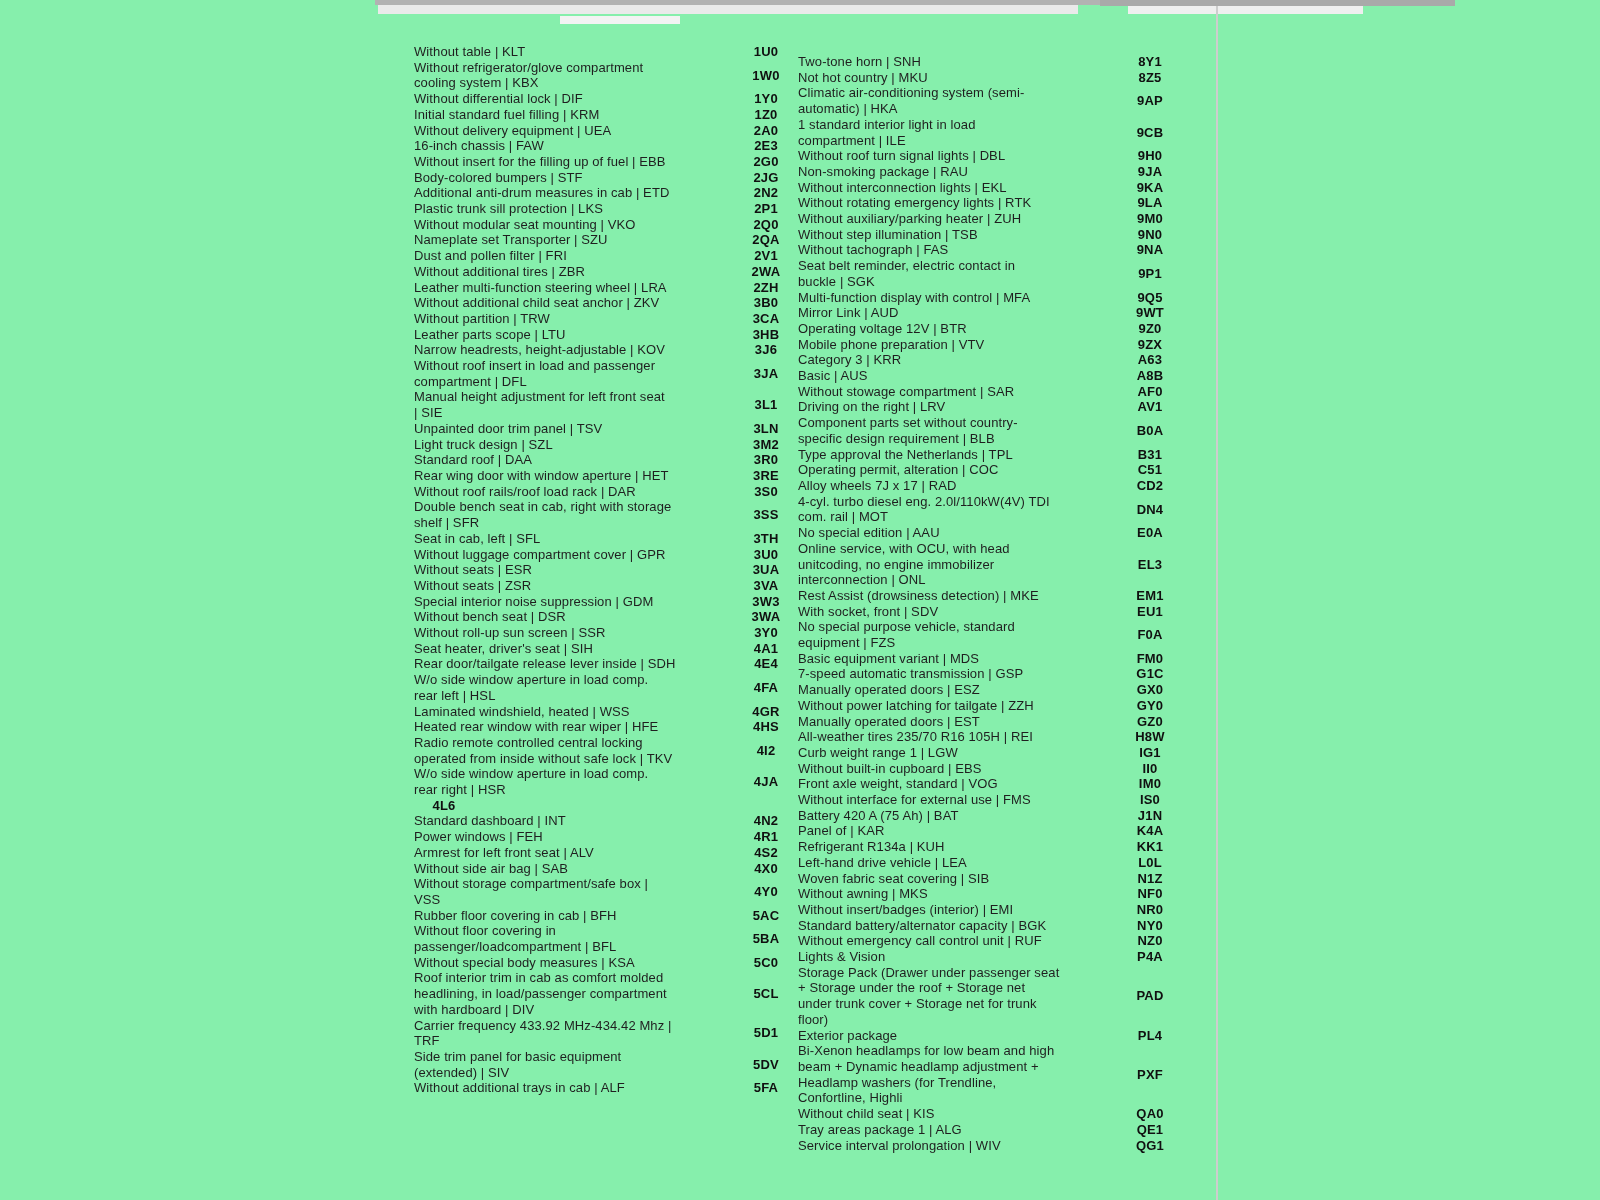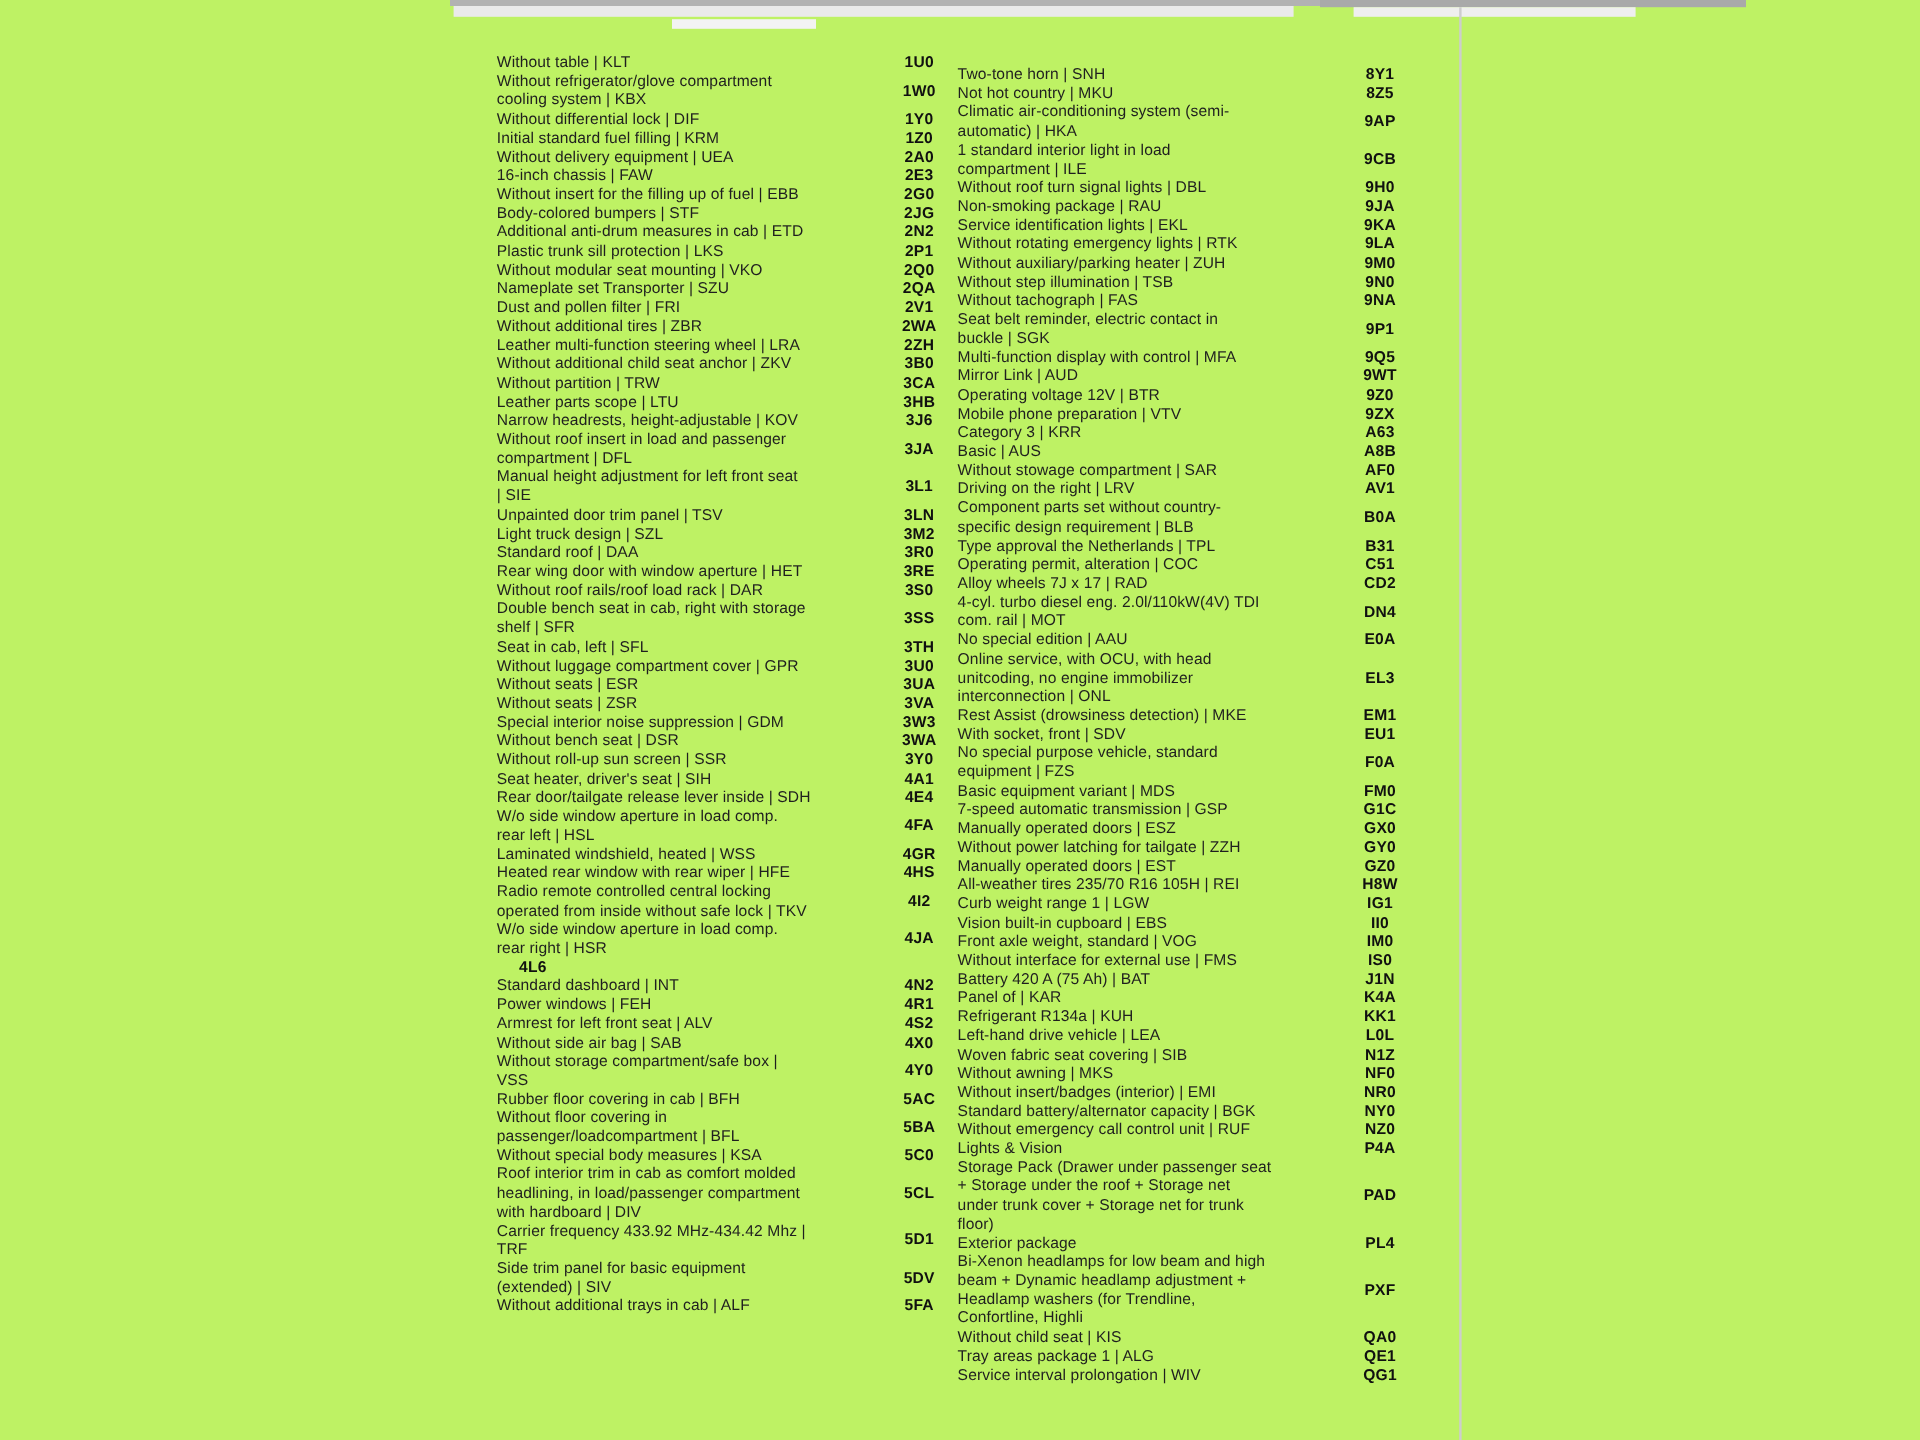--- a/index.html
+++ b/index.html
@@ -5,21 +5,21 @@
   html, body {
     margin: 0; padding: 0;
     width: 1600px; height: 1200px;
     background: #ffffff;
     font-family: "Liberation Sans", "DejaVu Sans", sans-serif;
     overflow: hidden;
   }
   .page {
     position: relative;
     width: 1600px; height: 1200px;
-    background: #bef264;
+    background: #86efac;
   }
   
   .edge-line {
     position: absolute; left: 1216px; top: 6px;
     width: 2px; height: 1194px;
     background: #cdcdcd;
   }
   .smear-a { position: absolute; left: 375px;  top: 0; width: 730px;  height: 5px; background: #b2b2b2; }
   .smear-b { position: absolute; left: 1100px; top: 0; width: 355px;  height: 6px; background: #a9a9a9; }
   .smear-c { position: absolute; left: 378px;  top: 5px; width: 700px; height: 9px; background: #eaeaea; }
@@ -311,21 +311,21 @@
       </div>
       <div class="item">
         <div class="desc">Without roof turn signal lights | DBL</div>
         <div class="code">9H0</div>
       </div>
       <div class="item">
         <div class="desc">Non-smoking package | RAU</div>
         <div class="code">9JA</div>
       </div>
       <div class="item">
-        <div class="desc">Service identification lights | EKL</div>
+        <div class="desc">Without interconnection lights | EKL</div>
         <div class="code">9KA</div>
       </div>
       <div class="item">
         <div class="desc">Without rotating emergency lights | RTK</div>
         <div class="code">9LA</div>
       </div>
       <div class="item">
         <div class="desc">Without auxiliary/parking heater | ZUH</div>
         <div class="code">9M0</div>
       </div>
@@ -441,21 +441,21 @@
       </div>
       <div class="item">
         <div class="desc">All-weather tires 235/70 R16 105H | REI</div>
         <div class="code">H8W</div>
       </div>
       <div class="item">
         <div class="desc">Curb weight range 1 | LGW</div>
         <div class="code">IG1</div>
       </div>
       <div class="item">
-        <div class="desc">Vision built-in cupboard | EBS</div>
+        <div class="desc">Without built-in cupboard | EBS</div>
         <div class="code">II0</div>
       </div>
       <div class="item">
         <div class="desc">Front axle weight, standard | VOG</div>
         <div class="code">IM0</div>
       </div>
       <div class="item">
         <div class="desc">Without interface for external use | FMS</div>
         <div class="code">IS0</div>
       </div>

